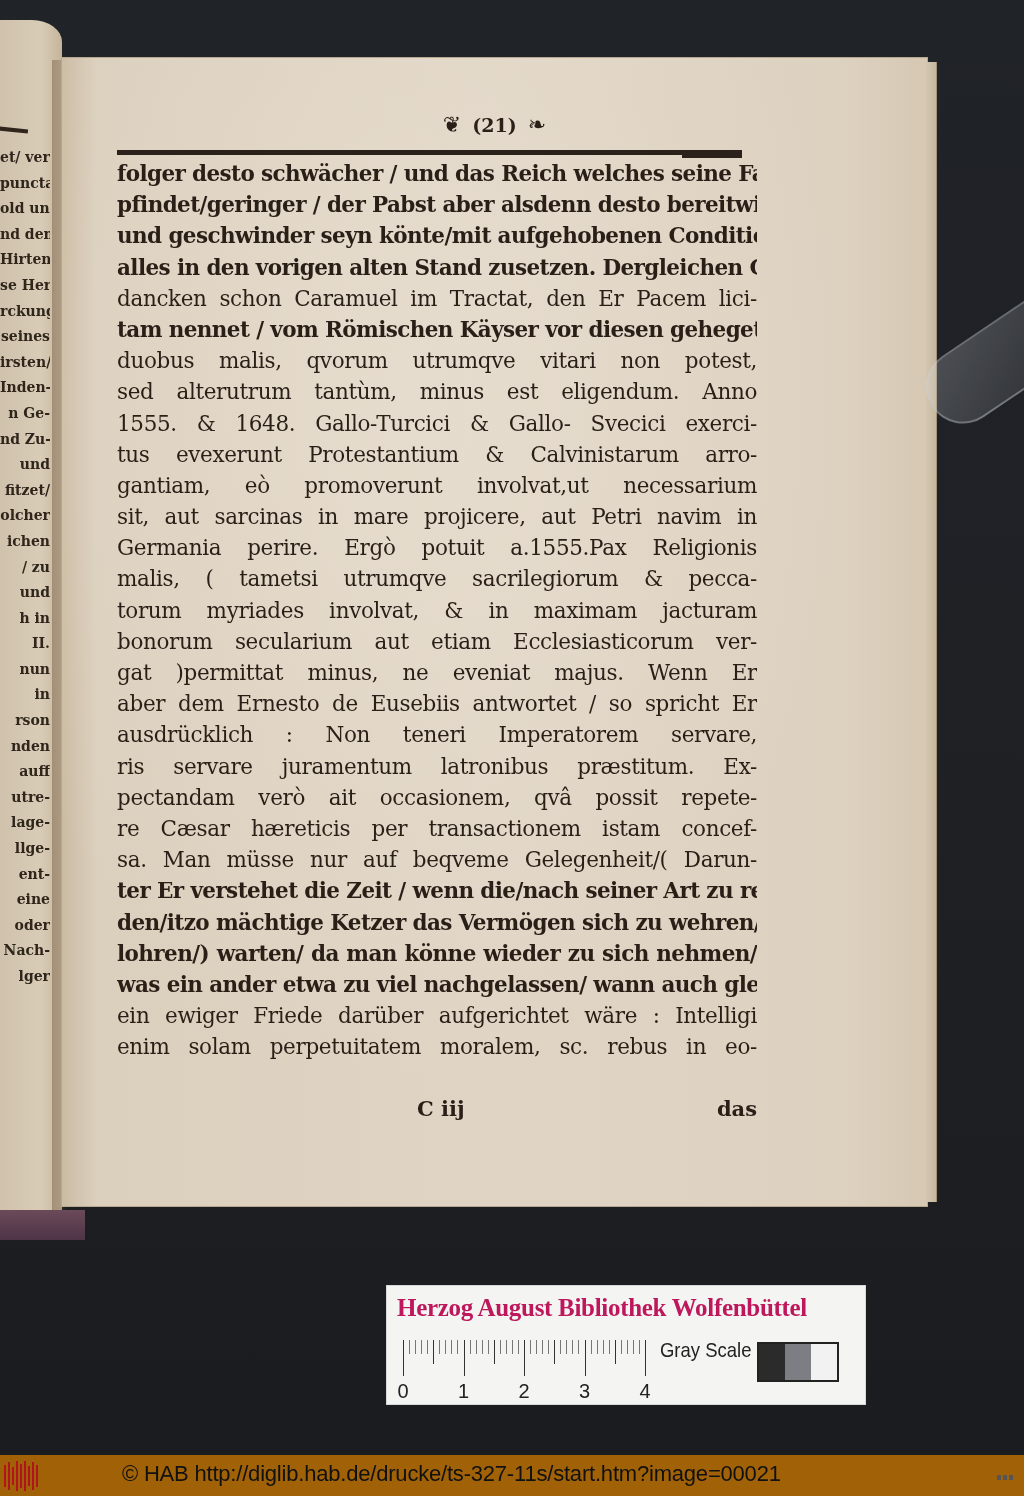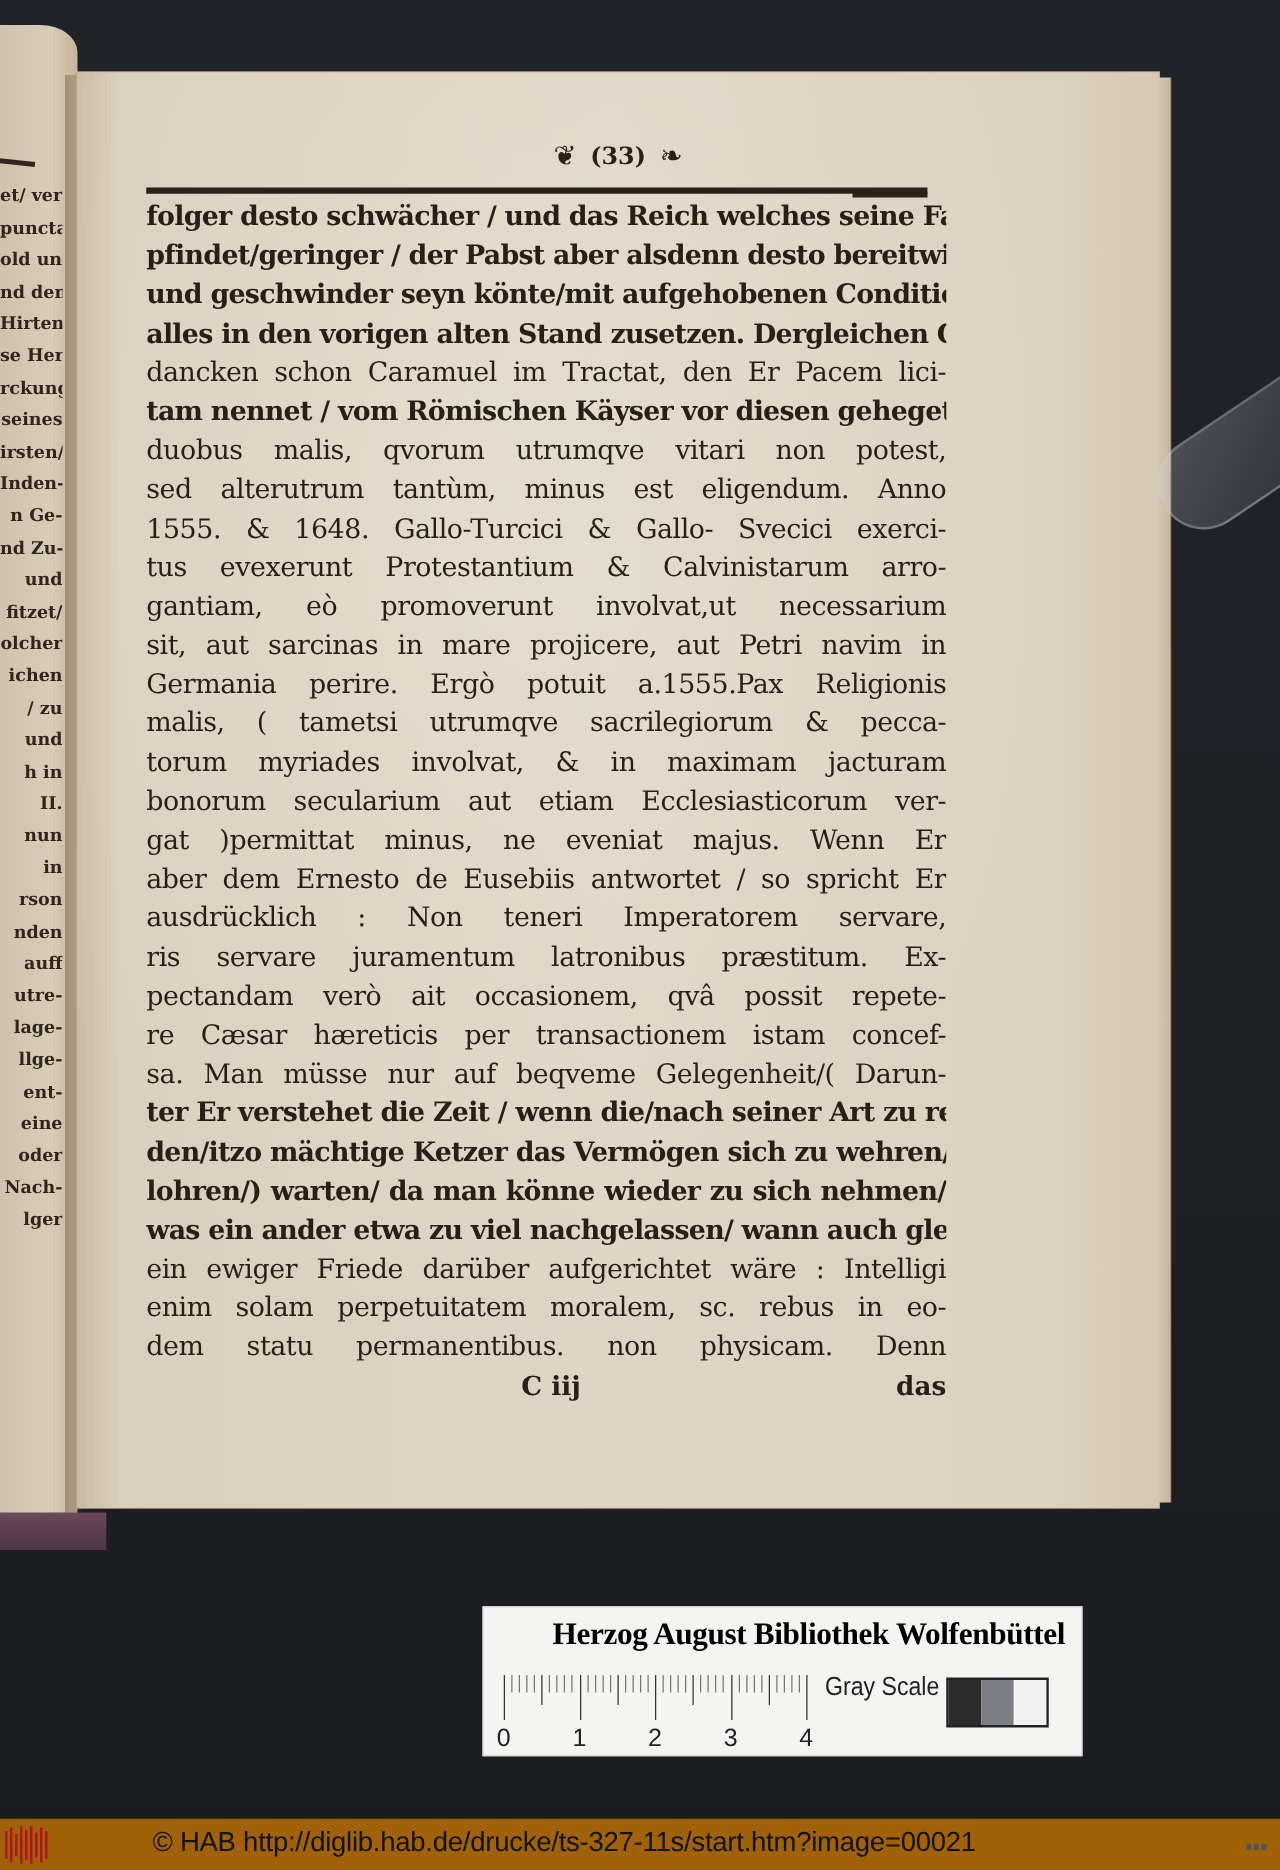--- a/index.html
+++ b/index.html
@@ -102,21 +102,21 @@
     }
     
     .scale-card {
       position: absolute; left: 386px; top: 1285px;
       width: 478px; height: 118px;
       background: #f4f4f2; border: 1px solid #d8d8d8;
     }
     .scale-card .title {
       position: absolute; left: 10px; top: 8px; width: 460px;
       font-family: "Liberation Serif", serif; font-weight: bold;
-      font-size: 25px; color: #000000; letter-spacing: -0.3px; white-space: nowrap; margin-left: 45px;
+      font-size: 25px; color: #be185d; letter-spacing: -0.3px; white-space: nowrap;
     }
     .ruler {
       position: absolute; left: 16px; top: 54px; width: 244px; height: 40px;
     }
     .tick { position: absolute; top: 0; width: 1px; background: #333; }
     .ruler-num {
       position: absolute; top: 40px; font-family: "Liberation Sans", sans-serif;
       font-size: 20px; color: #222; transform: translateX(-50%);
     }
     .gray-label {
@@ -191,21 +191,21 @@
         <div>lger</div>
       </div>
   </div>
   <div class="spine-shadow"></div>
   <div class="binding-purple"></div>
 
   <div class="page">
     <div class="page-edge"></div>
     <div class="header">
       <span class="orn">❦</span>
-      <span class="pagenum">(33)</span>
+      <span class="pagenum">(21)</span>
       <span class="orn">❧</span>
     </div>
     <div class="head-rule"></div>
     <div class="head-rule2"></div>
 
     <div class="text-block" id="text-block">
         <div class="line fraktur">folger desto schwächer / und das Reich welches seine Fata em-</div>
         <div class="line fraktur">pfindet/geringer / der Pabst aber alsdenn desto bereitwilliger</div>
         <div class="line fraktur">und geschwinder seyn könte/mit aufgehobenen Conditionen</div>
         <div class="line fraktur">alles in den vorigen alten Stand zusetzen.   Dergleichen Ge-</div>
@@ -227,21 +227,20 @@
         <div class="line">ris servare juramentum latronibus præstitum.   Ex-</div>
         <div class="line">pectandam verò ait occasionem, qvâ possit repete-</div>
         <div class="line">re Cæsar hæreticis per transactionem istam  concef-</div>
         <div class="line">sa.   Man müsse nur auf beqveme Gelegenheit/( Darun-</div>
         <div class="line fraktur">ter Er verstehet die Zeit / wenn die/nach seiner Art zu re-</div>
         <div class="line fraktur">den/itzo mächtige Ketzer das Vermögen sich zu wehren/ ver-</div>
         <div class="line fraktur">lohren/) warten/ da man könne wieder zu sich nehmen/</div>
         <div class="line fraktur">was ein ander etwa zu viel nachgelassen/ wann auch gleich</div>
         <div class="line">ein ewiger Friede darüber aufgerichtet wäre :  Intelligi</div>
         <div class="line">enim solam perpetuitatem moralem, sc. rebus in eo-</div>
-        <div class="line">dem statu permanentibus. non physicam.   Denn</div>
       </div>
 
     <div class="footer-sig">
       <span class="sig">C iij</span>
       <span class="catch">das</span>
     </div>
   </div>
 
   <div class="glass"></div>
 

